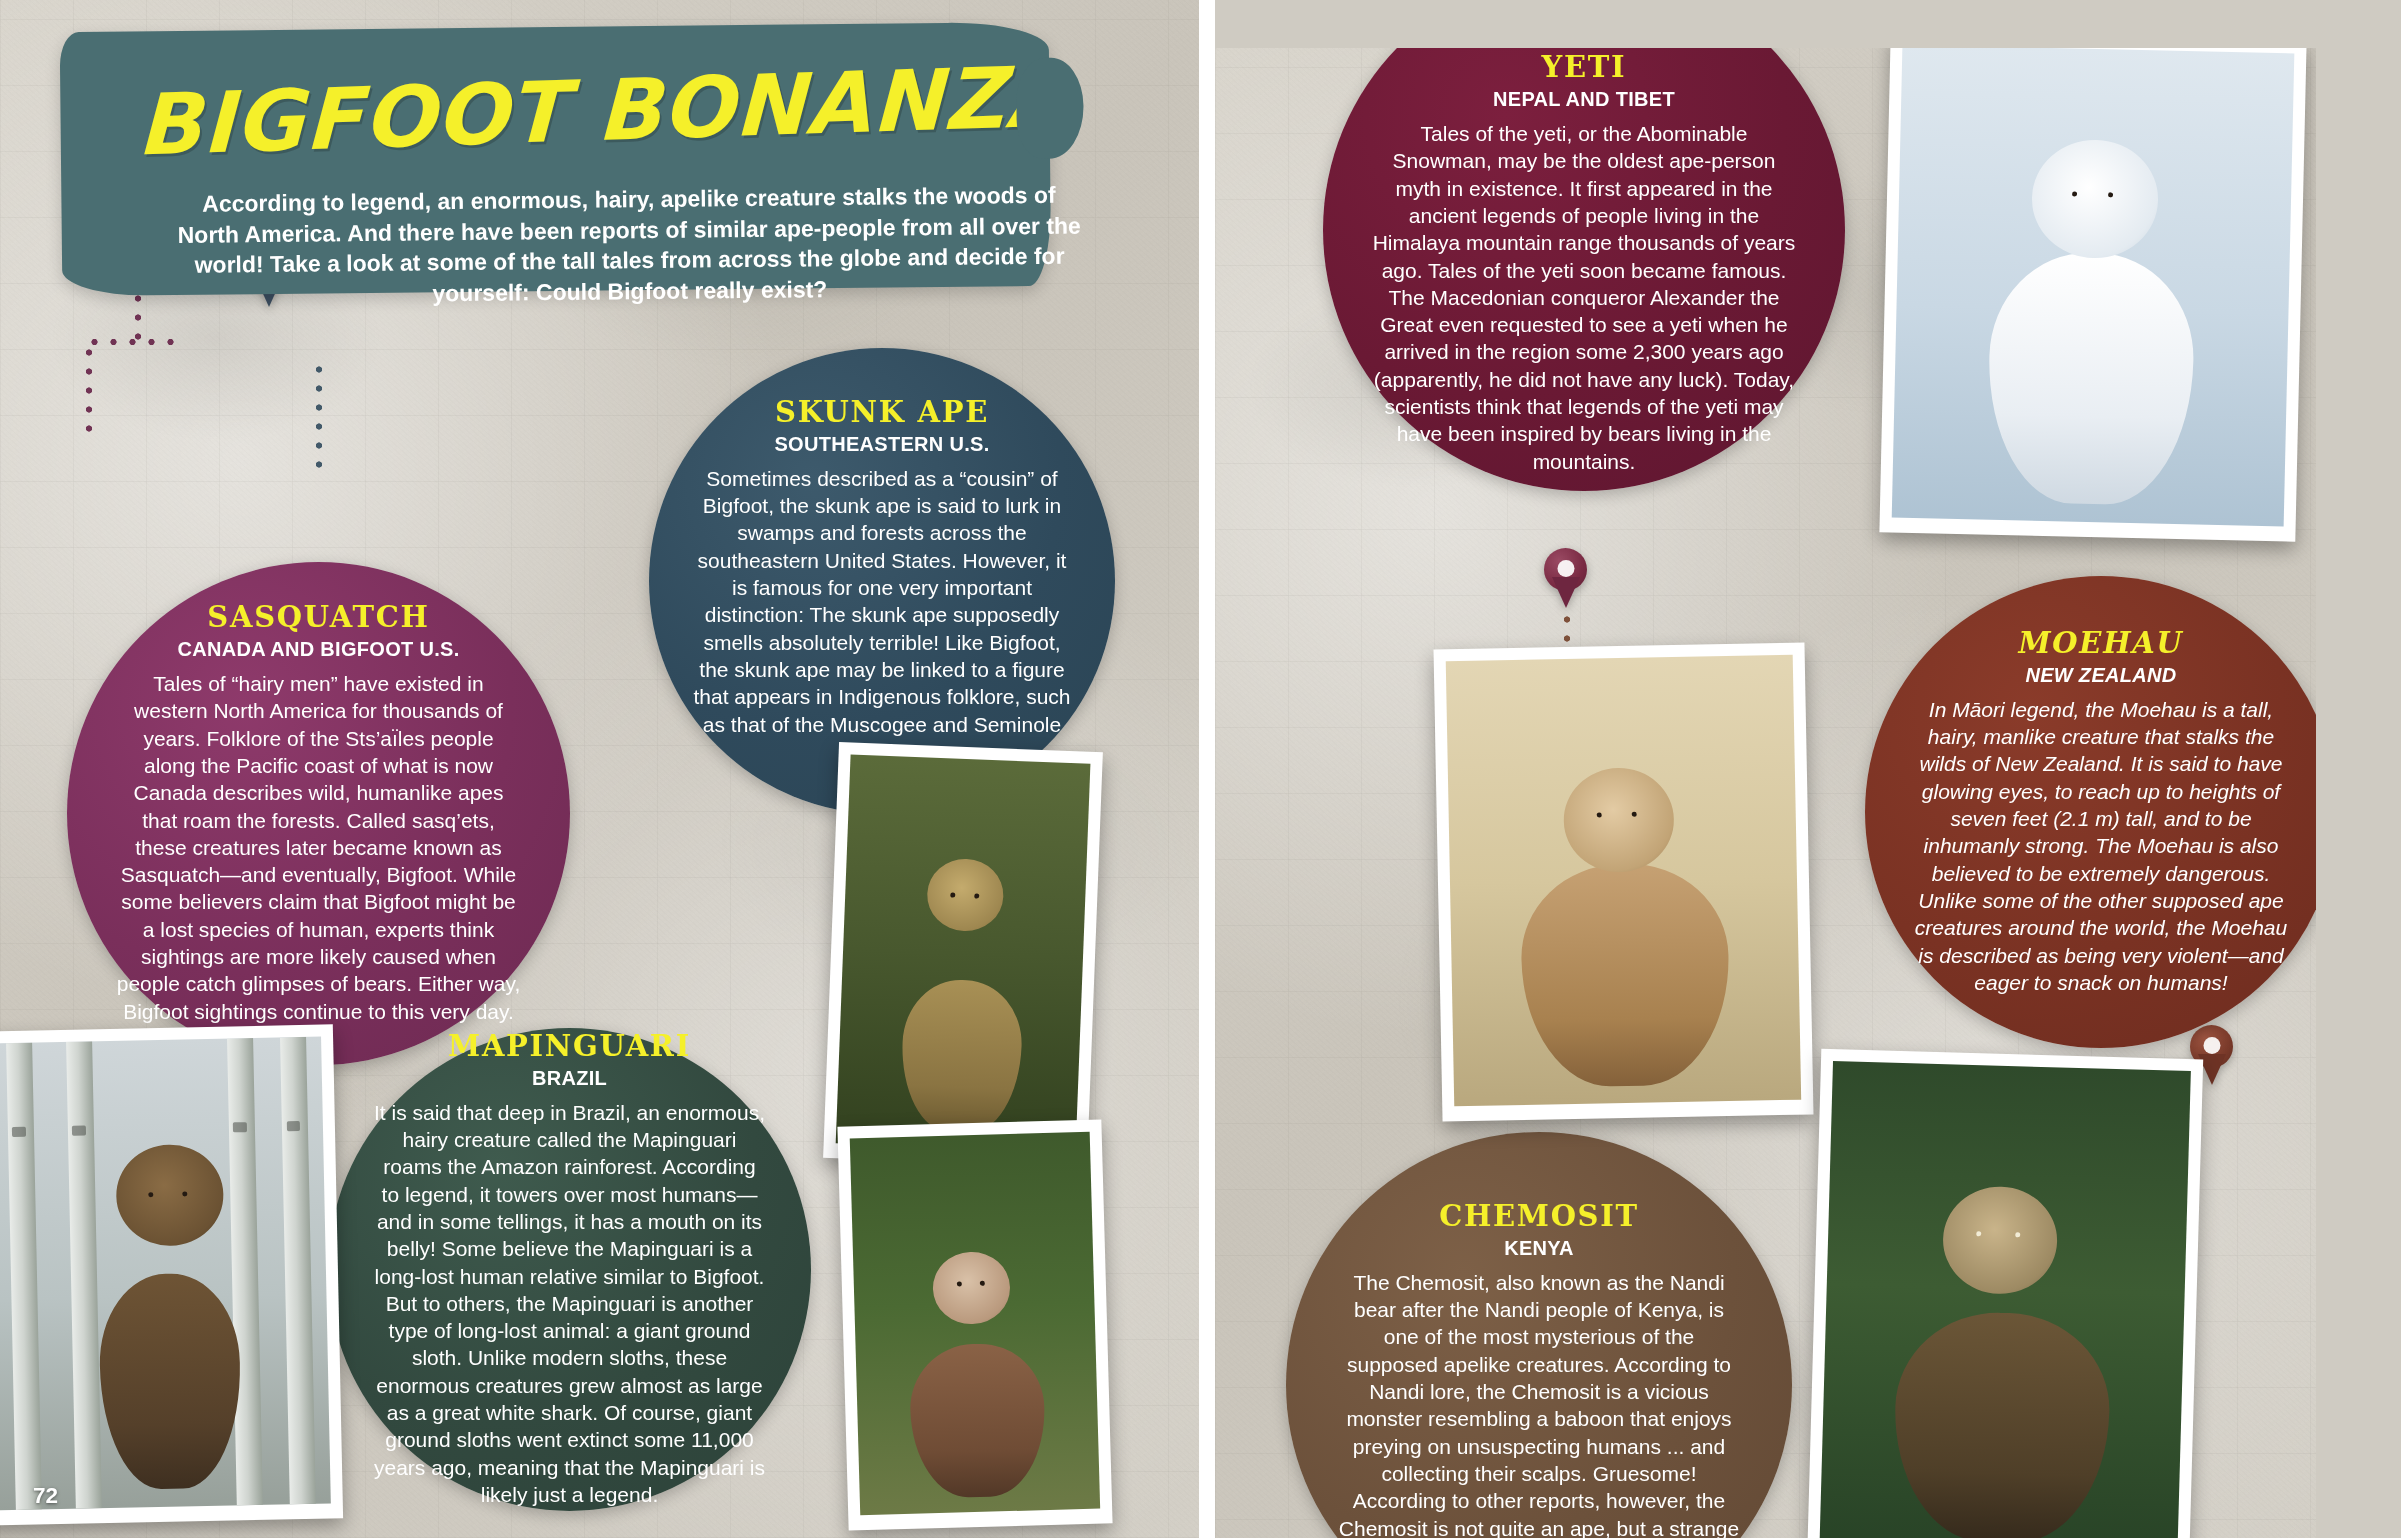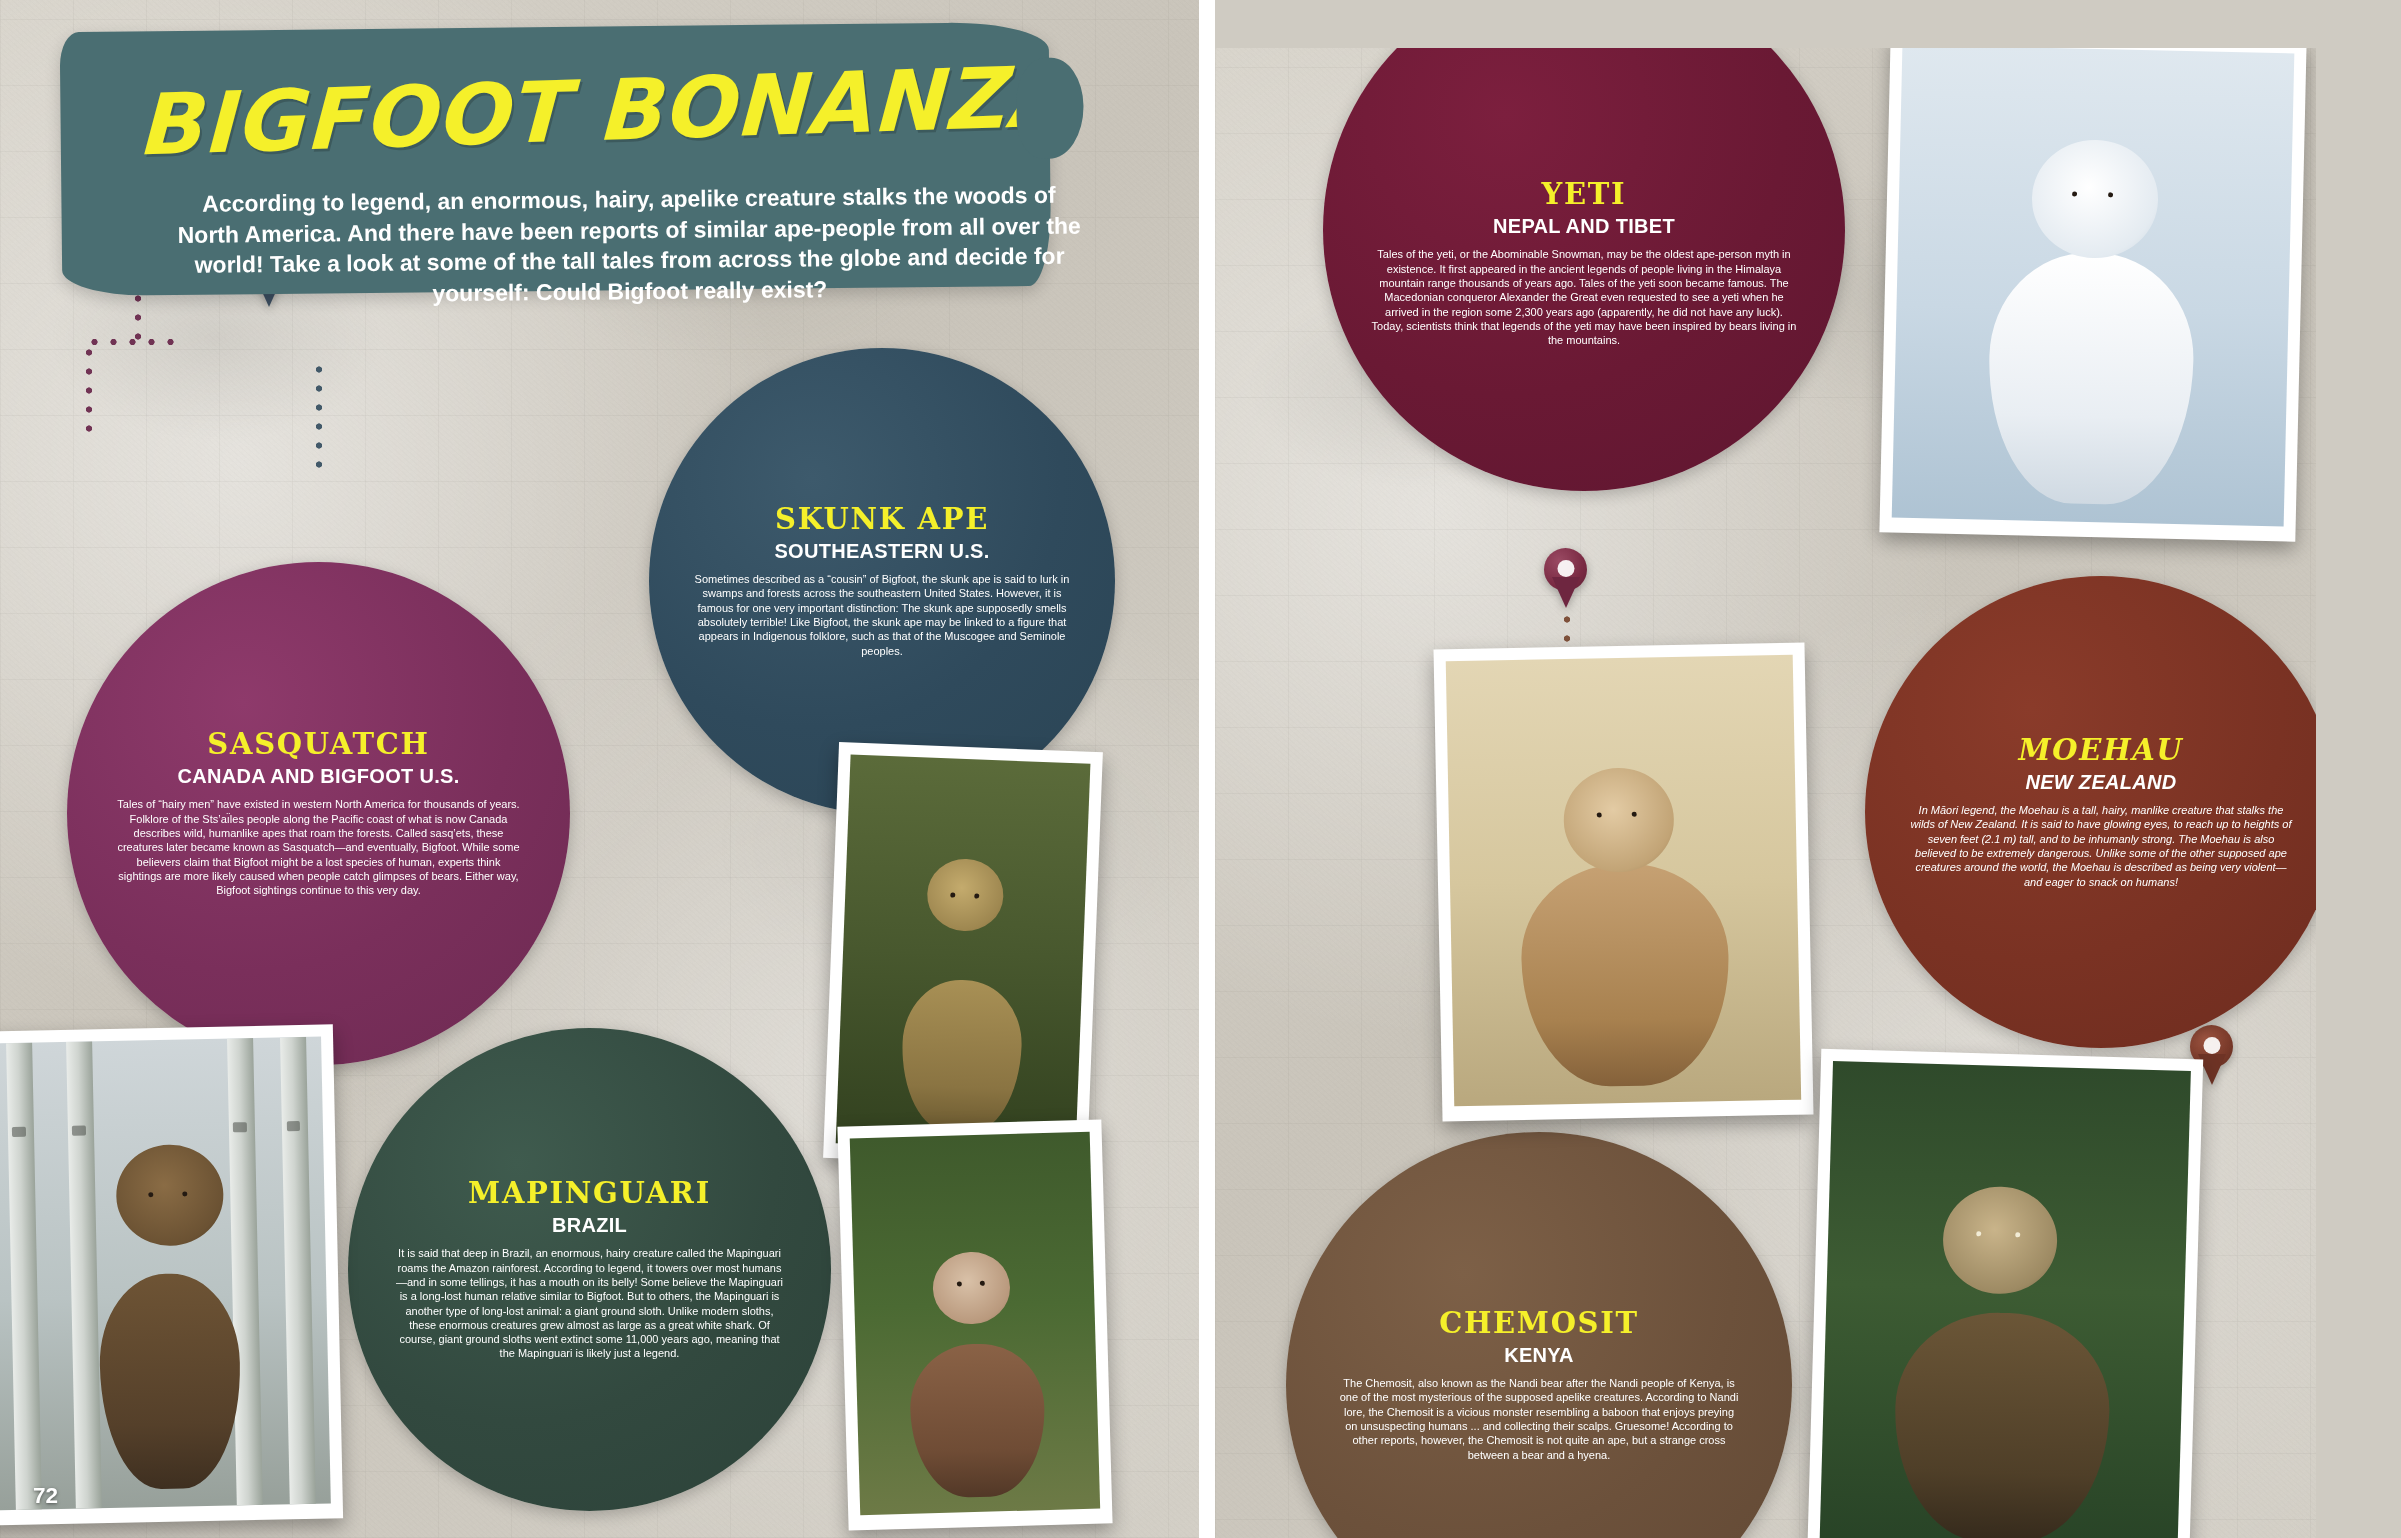--- a/index.html
+++ b/index.html
@@ -143,39 +143,39 @@
   }
   .blob .blob-sub {
     font-weight: 700;
     font-size: 20px;
     margin-top: 5.6px;
     color: #ffffff;
     letter-spacing: 0.3px;
   }
   .blob .blob-body {
     margin-top: 9px;
-    font-size: 11px;
+    font-size: 21px;
     line-height: 1.30;
     color: #ffffff;
   }
 
   #blob-sasquatch {
     left: 67px; top: 562px; width: 503px; height: 503px;
     background: radial-gradient(circle at 35% 28%, #8e3a6b 0%, #7a2f5b 55%, #6d2a52 100%);
   }
   #blob-sasquatch .inner { width: 404px; }
 
   #blob-skunkape {
     left: 649px; top: 348px; width: 466px; height: 466px;
     background: radial-gradient(circle at 35% 28%, #3d5a6c 0%, #2f4a5c 55%, #2a4454 100%);
   }
   #blob-skunkape .inner { width: 388px; }
 
   #blob-mapinguari {
-    left: 348px; top: 1028px; width: 483px; height: 483px;
+    left: 328px; top: 1028px; width: 483px; height: 483px;
     background: radial-gradient(circle at 35% 28%, #3f5b4e 0%, #32493f 55%, #2c4239 100%);
   }
   #blob-mapinguari .inner { width: 393px; }
 
   #blob-yeti {
     left: 1323px; top: -79px; width: 522px; height: 522px;
     background: radial-gradient(circle at 35% 28%, #7c1f3e 0%, #6a1934 55%, #5e1630 100%);
   }
   #blob-yeti .inner { width: 427px; padding-top: 67px; }
 

